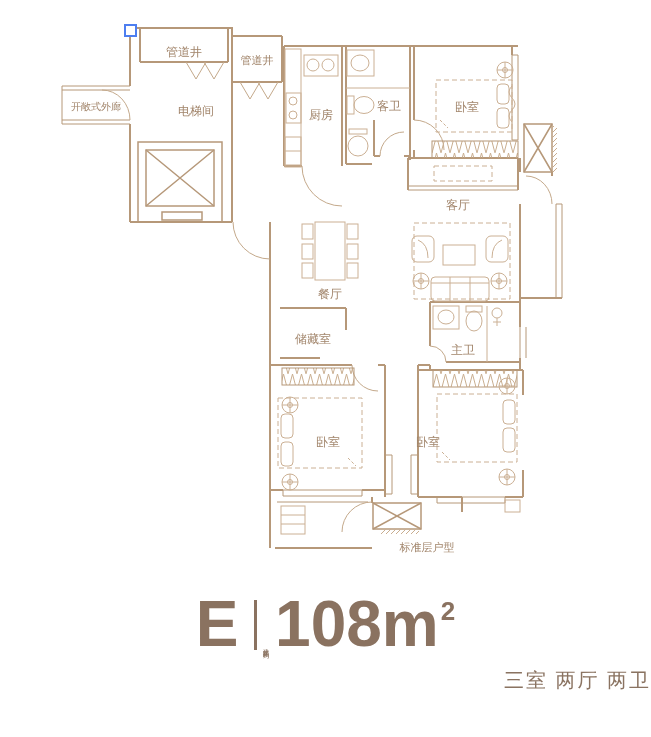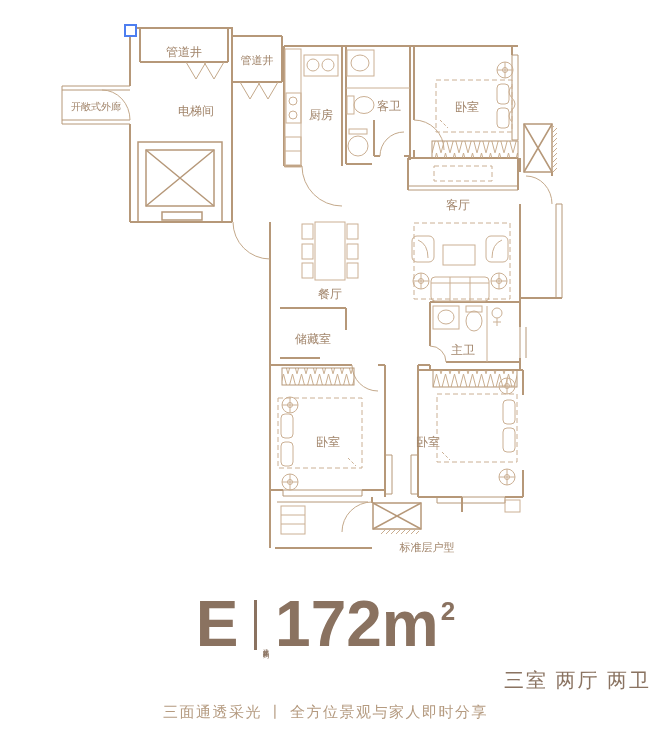--- a/index.html
+++ b/index.html
@@ -242,20 +242,19 @@
     </g>
   </svg>
 
   <div class="handle"></div>
 
   <div class="caption">
     <div class="title-row">
       <span class="unit-letter">E</span>
       <span class="title-divider"></span>
       <span class="vertical-note">建筑面积约</span>
-      <span class="area-value">172m</span>
+      <span class="area-value">108m</span>
       <span class="area-sup">2</span>
     </div>
     <div class="layout-line">三室 两厅 两卫</div>
-    <div class="tagline">三面通透采光 丨 全方位景观与家人即时分享</div>
   </div>
 
 </div>
 
 </body></html>

